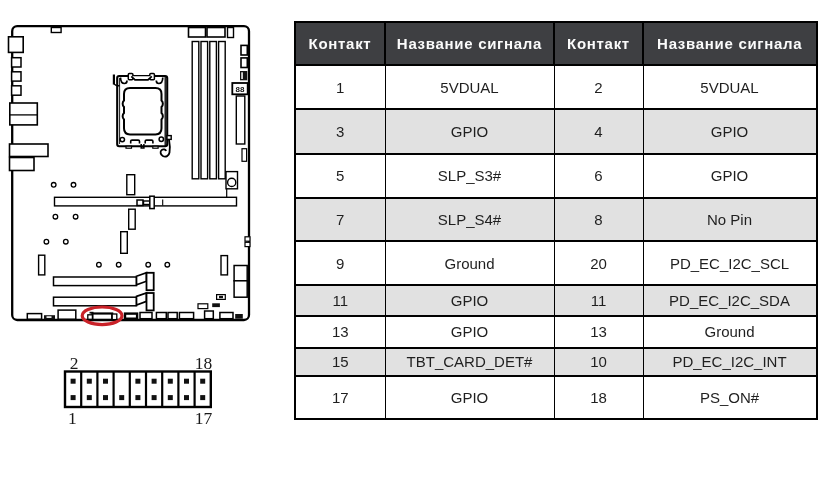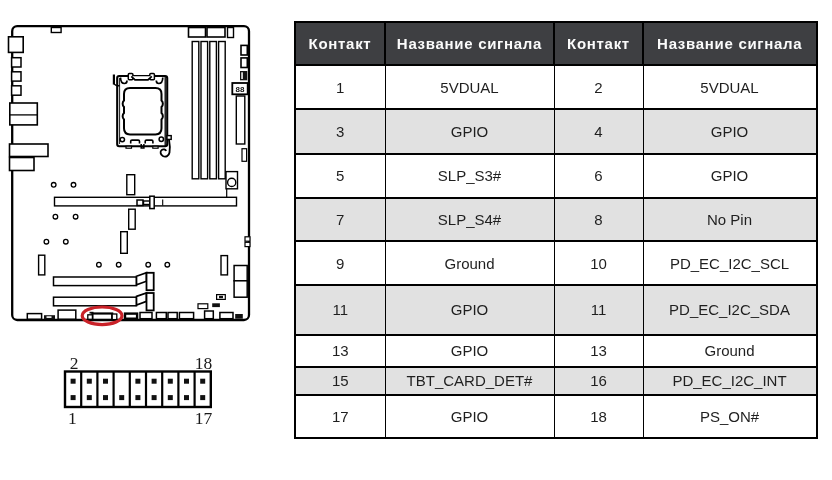--- a/index.html
+++ b/index.html
@@ -212,39 +212,39 @@
       </tr>
   <tr class="g" style="height:43.4px">
         <td>7</td>
         <td>SLP_S4#</td>
         <td>8</td>
         <td>No Pin</td>
       </tr>
   <tr style="height:43.6px">
         <td>9</td>
         <td>Ground</td>
-        <td>10</td>
+        <td>20</td>
         <td>PD_EC_I2C_SCL</td>
       </tr>
-  <tr class="g" style="height:50px">
+  <tr class="g" style="height:31px">
         <td>11</td>
         <td>GPIO</td>
         <td>11</td>
         <td>PD_EC_I2C_SDA</td>
       </tr>
   <tr style="height:32px">
         <td>13</td>
         <td>GPIO</td>
         <td>13</td>
         <td>Ground</td>
       </tr>
   <tr class="g" style="height:28px">
         <td>15</td>
         <td>TBT_CARD_DET#</td>
-        <td>16</td>
+        <td>10</td>
         <td>PD_EC_I2C_INT</td>
       </tr>
   <tr style="height:43.05px">
         <td>17</td>
         <td>GPIO</td>
         <td>18</td>
         <td>PS_ON#</td>
       </tr>
 </tbody>
   </table>

